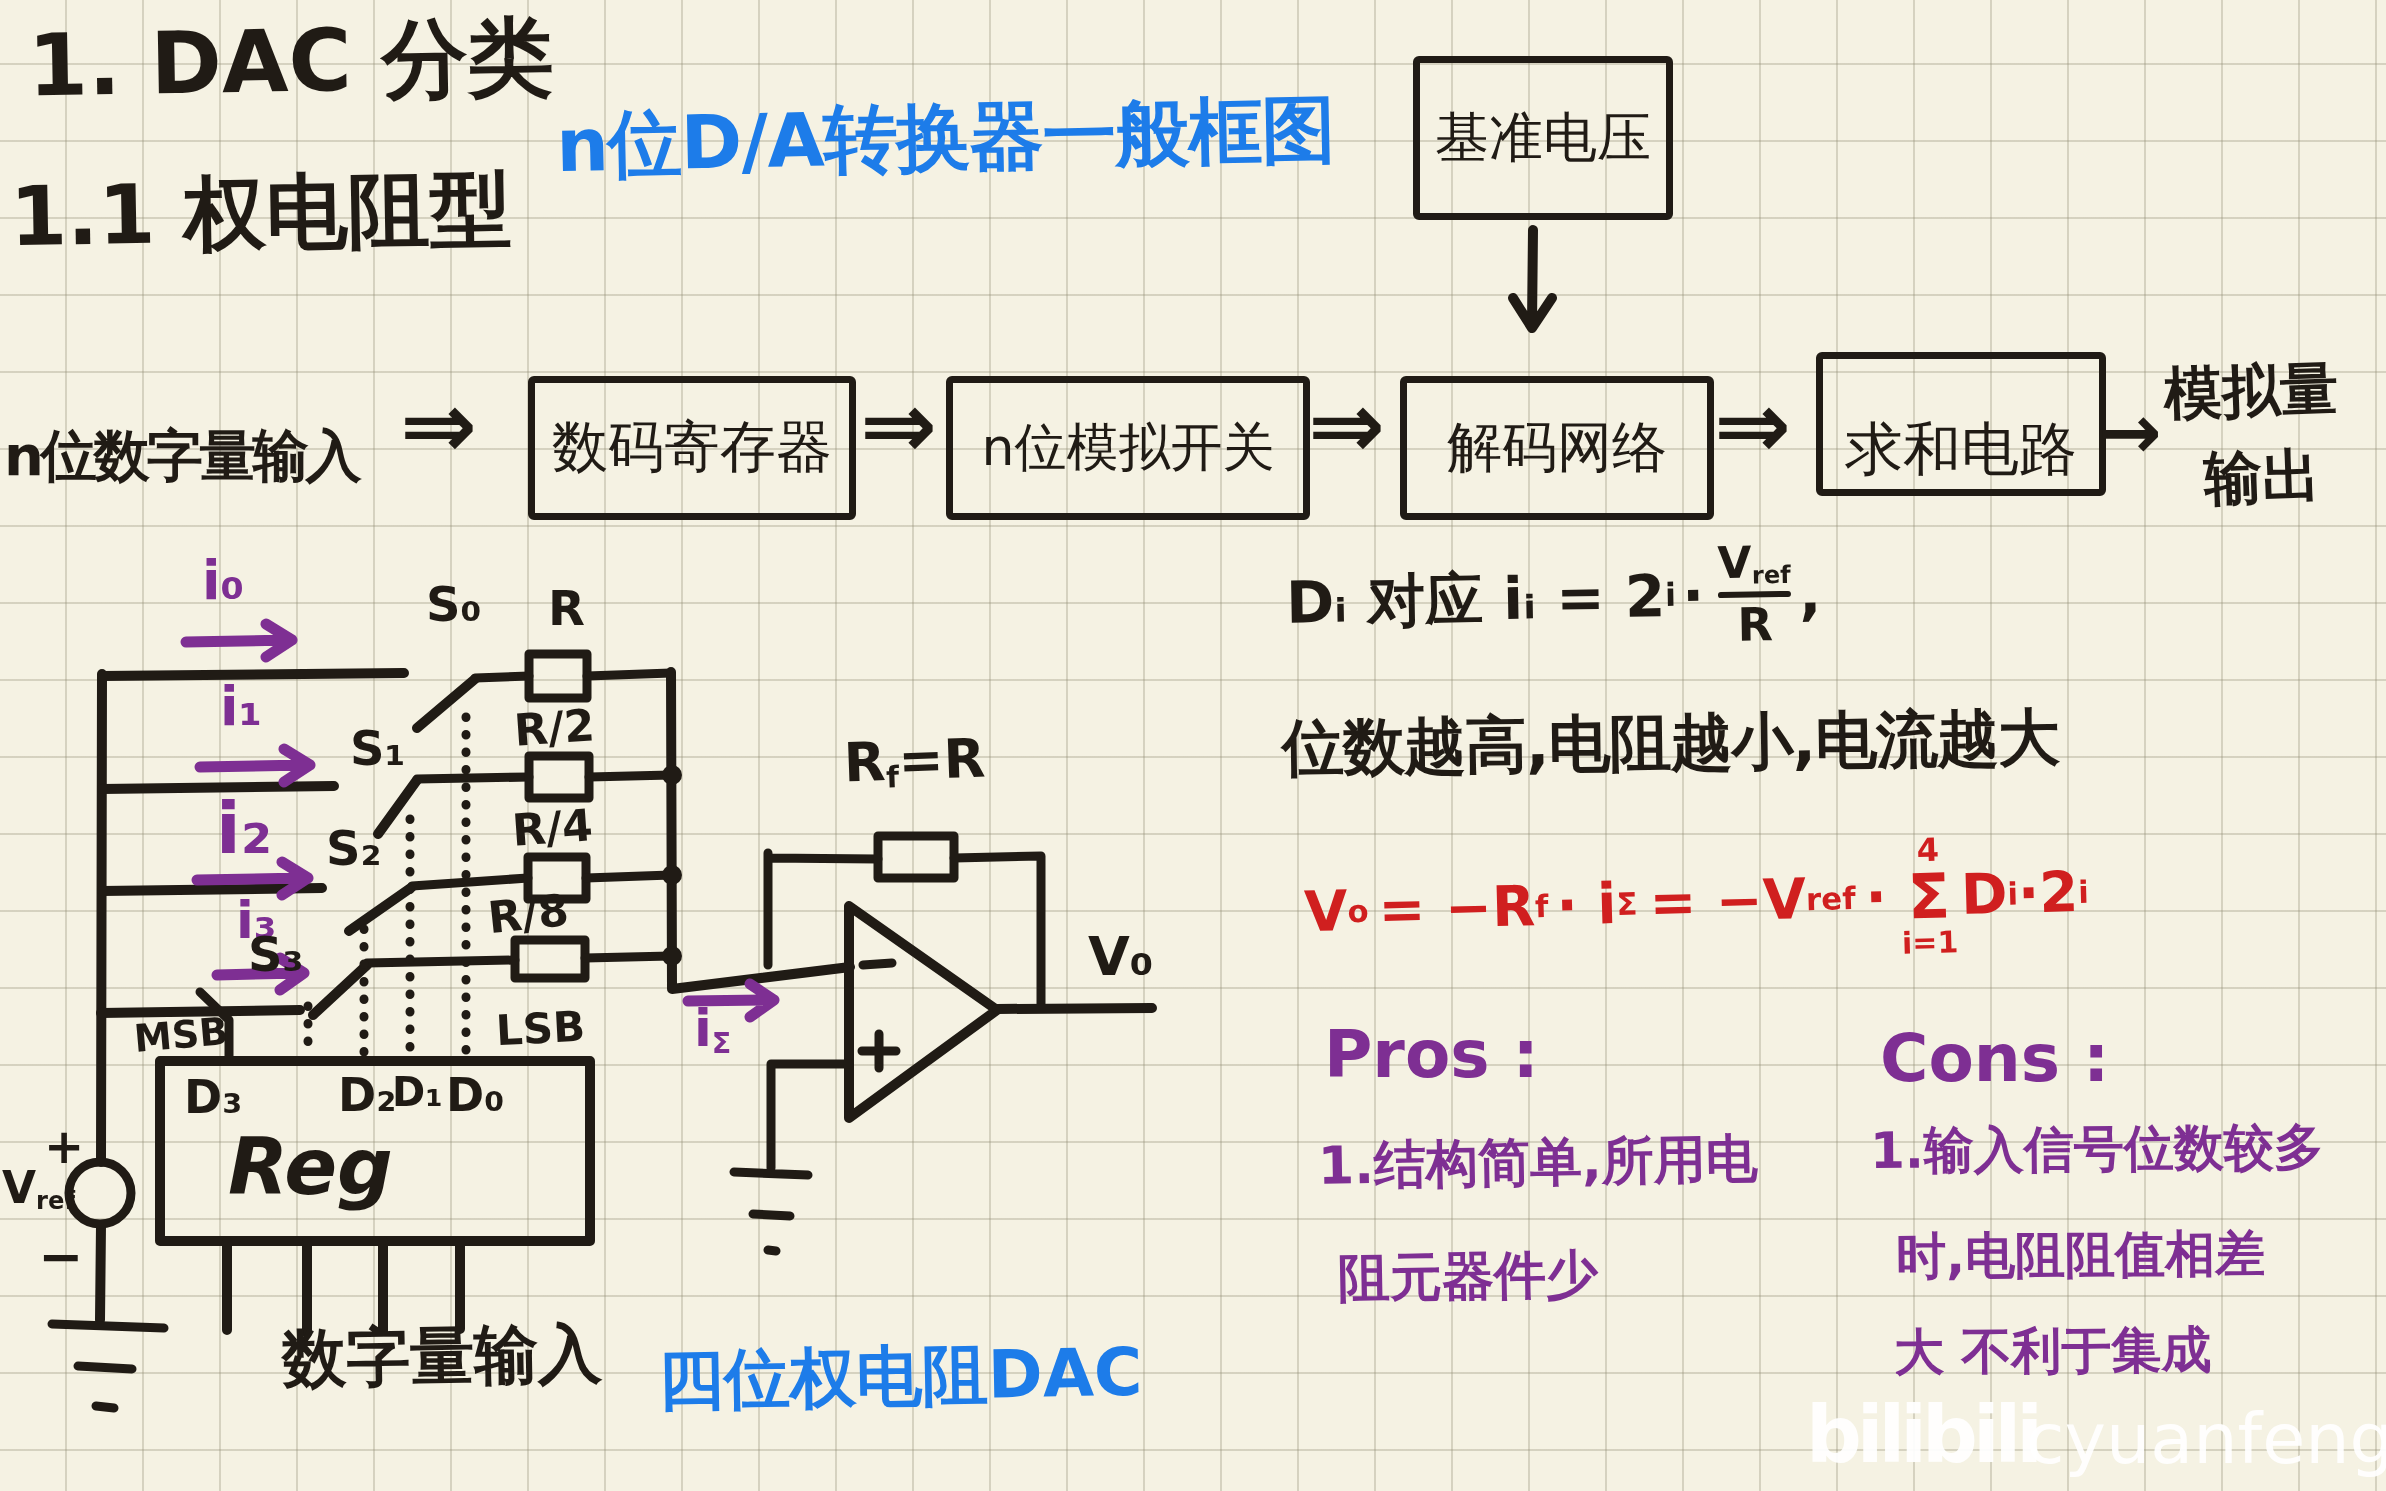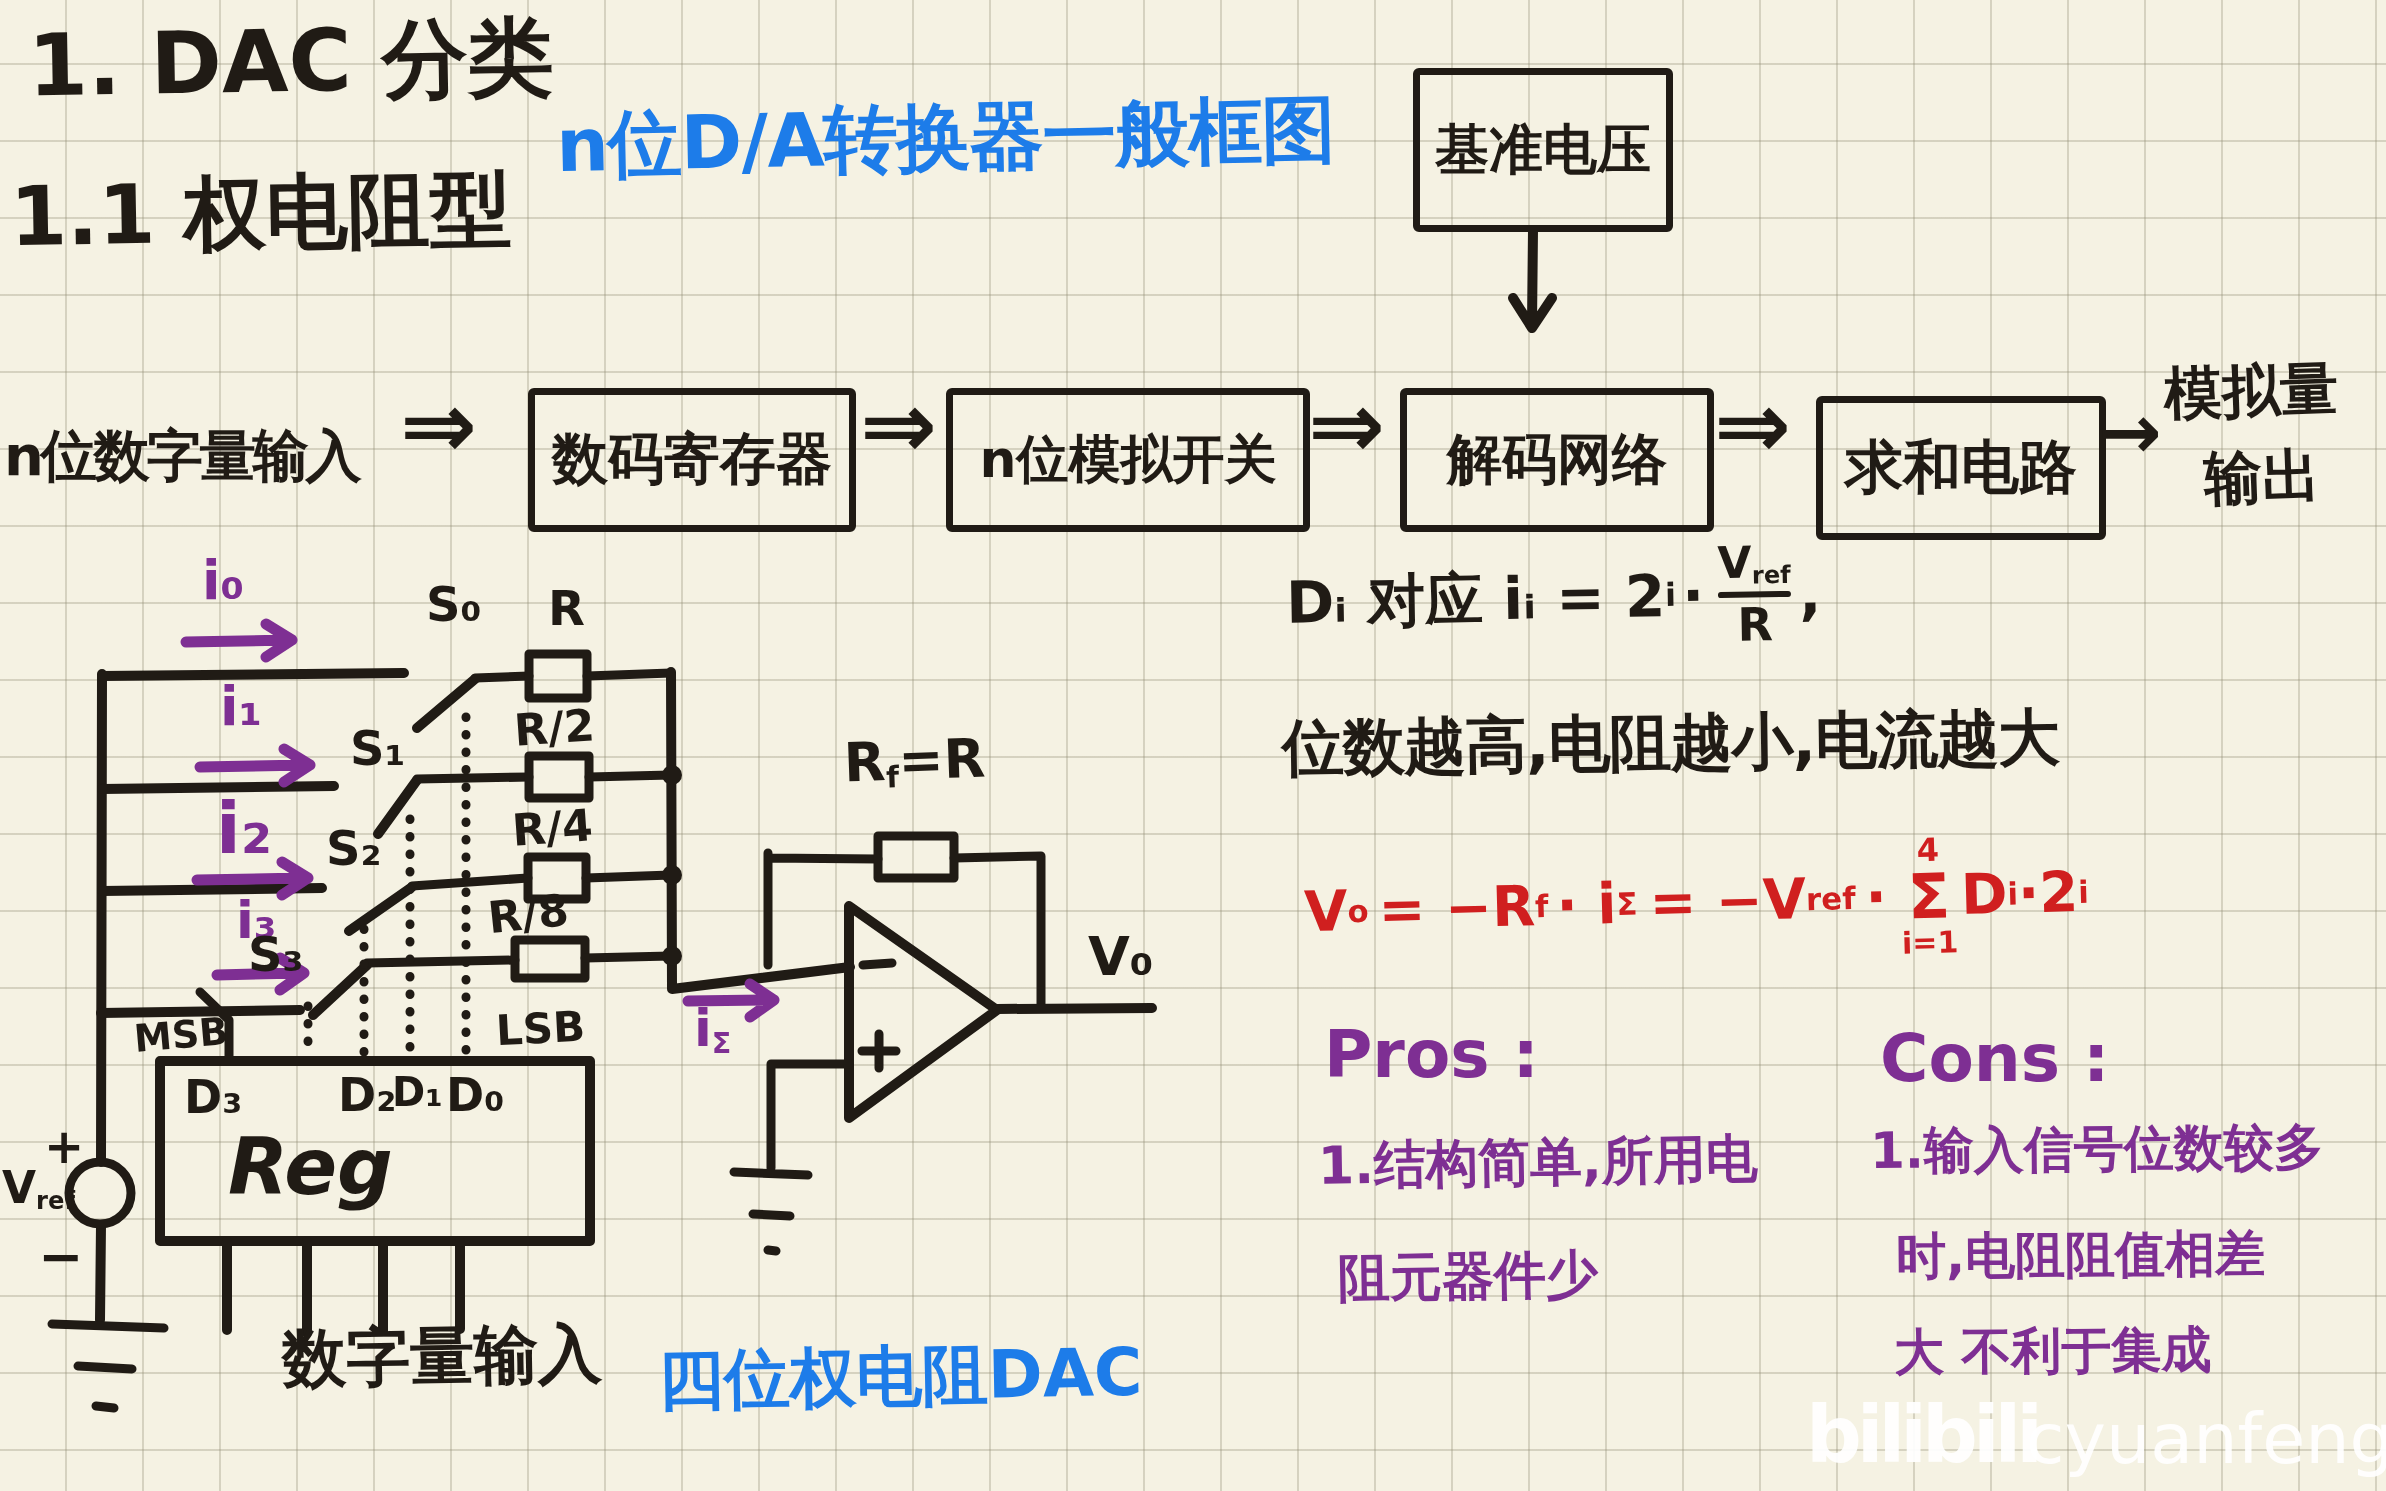--- a/index.html
+++ b/index.html
@@ -15,22 +15,22 @@
     overflow:hidden;
     font-family:"DejaVu Sans",sans-serif;
   }
   .lbl{position:absolute;font-weight:bold;color:#201b15;white-space:nowrap;line-height:1;}
   .purple{color:#7e2f93;}
   .blue{color:#1d7ce9;}
   .red{color:#d01f1f;}
   .white{color:rgba(255,255,255,.93);}
   .boxed{
     position:absolute;display:flex;align-items:center;justify-content:center;
-    border:7px solid #201b15;border-radius:6px;color:#201b15;font-weight:bold;
-    background:transparent;white-space:nowrap;margin-top:12px;
+    border:7px solid #201b15;border-radius:6px;color:#201b15;font-weight:normal;
+    background:transparent;white-space:nowrap;
   }
   svg{position:absolute;left:0;top:0;}
   .stroke{fill:none;stroke:#201b15;stroke-width:9;stroke-linecap:round;stroke-linejoin:round;}
   .stroke10{fill:none;stroke:#201b15;stroke-width:10;stroke-linecap:round;stroke-linejoin:round;}
   .pstroke{fill:none;stroke:#7e2f93;stroke-width:11;stroke-linecap:round;stroke-linejoin:round;}
   .dots{fill:none;stroke:#201b15;stroke-width:9;stroke-linecap:round;stroke-dasharray:.5 17;}
   sub.sb{font-size:.55em;font-weight:bold;vertical-align:-0.25em;}
   sup.sp{font-size:.55em;font-weight:bold;vertical-align:0.55em;}
   .frow{position:absolute;display:flex;align-items:center;font-weight:bold;white-space:nowrap;line-height:1;}
   .fstack{display:inline-flex;flex-direction:column;align-items:center;margin:0 8px;}
@@ -114,21 +114,21 @@
   </div>
 
   <div class="lbl" style="left:1308px;top:380px;font-size:92px;">⇒</div>
 
   <div class="boxed" style="left:1400px;top:376px;width:300px;height:130px;font-size:55px;">
     <span>解码网络</span>
   </div>
 
   <div class="lbl" style="left:1714px;top:380px;font-size:92px;">⇒</div>
 
-  <div class="boxed" style="left:1816px;top:384px;width:276px;height:130px;font-size:58px;">
+  <div class="boxed" style="left:1816px;top:352px;width:276px;height:130px;font-size:58px;align-items:flex-end;">
     <span>求和电路</span>
   </div>
 
   <div class="lbl" style="left:2098px;top:394px;font-size:76px;">→</div>
   <div class="lbl" style="left:2164px;top:362px;font-size:58px;transform:rotate(-2deg);">模拟量</div>
   <div class="lbl" style="left:2204px;top:448px;font-size:58px;transform:rotate(-2deg);">输出</div>
 
   <div class="lbl purple" style="left:202px;top:554px;font-size:54px;">i₀</div>
   <div class="lbl purple" style="left:220px;top:680px;font-size:54px;">i₁</div>
   <div class="lbl purple" style="left:216px;top:792px;font-size:72px;">i₂</div>

